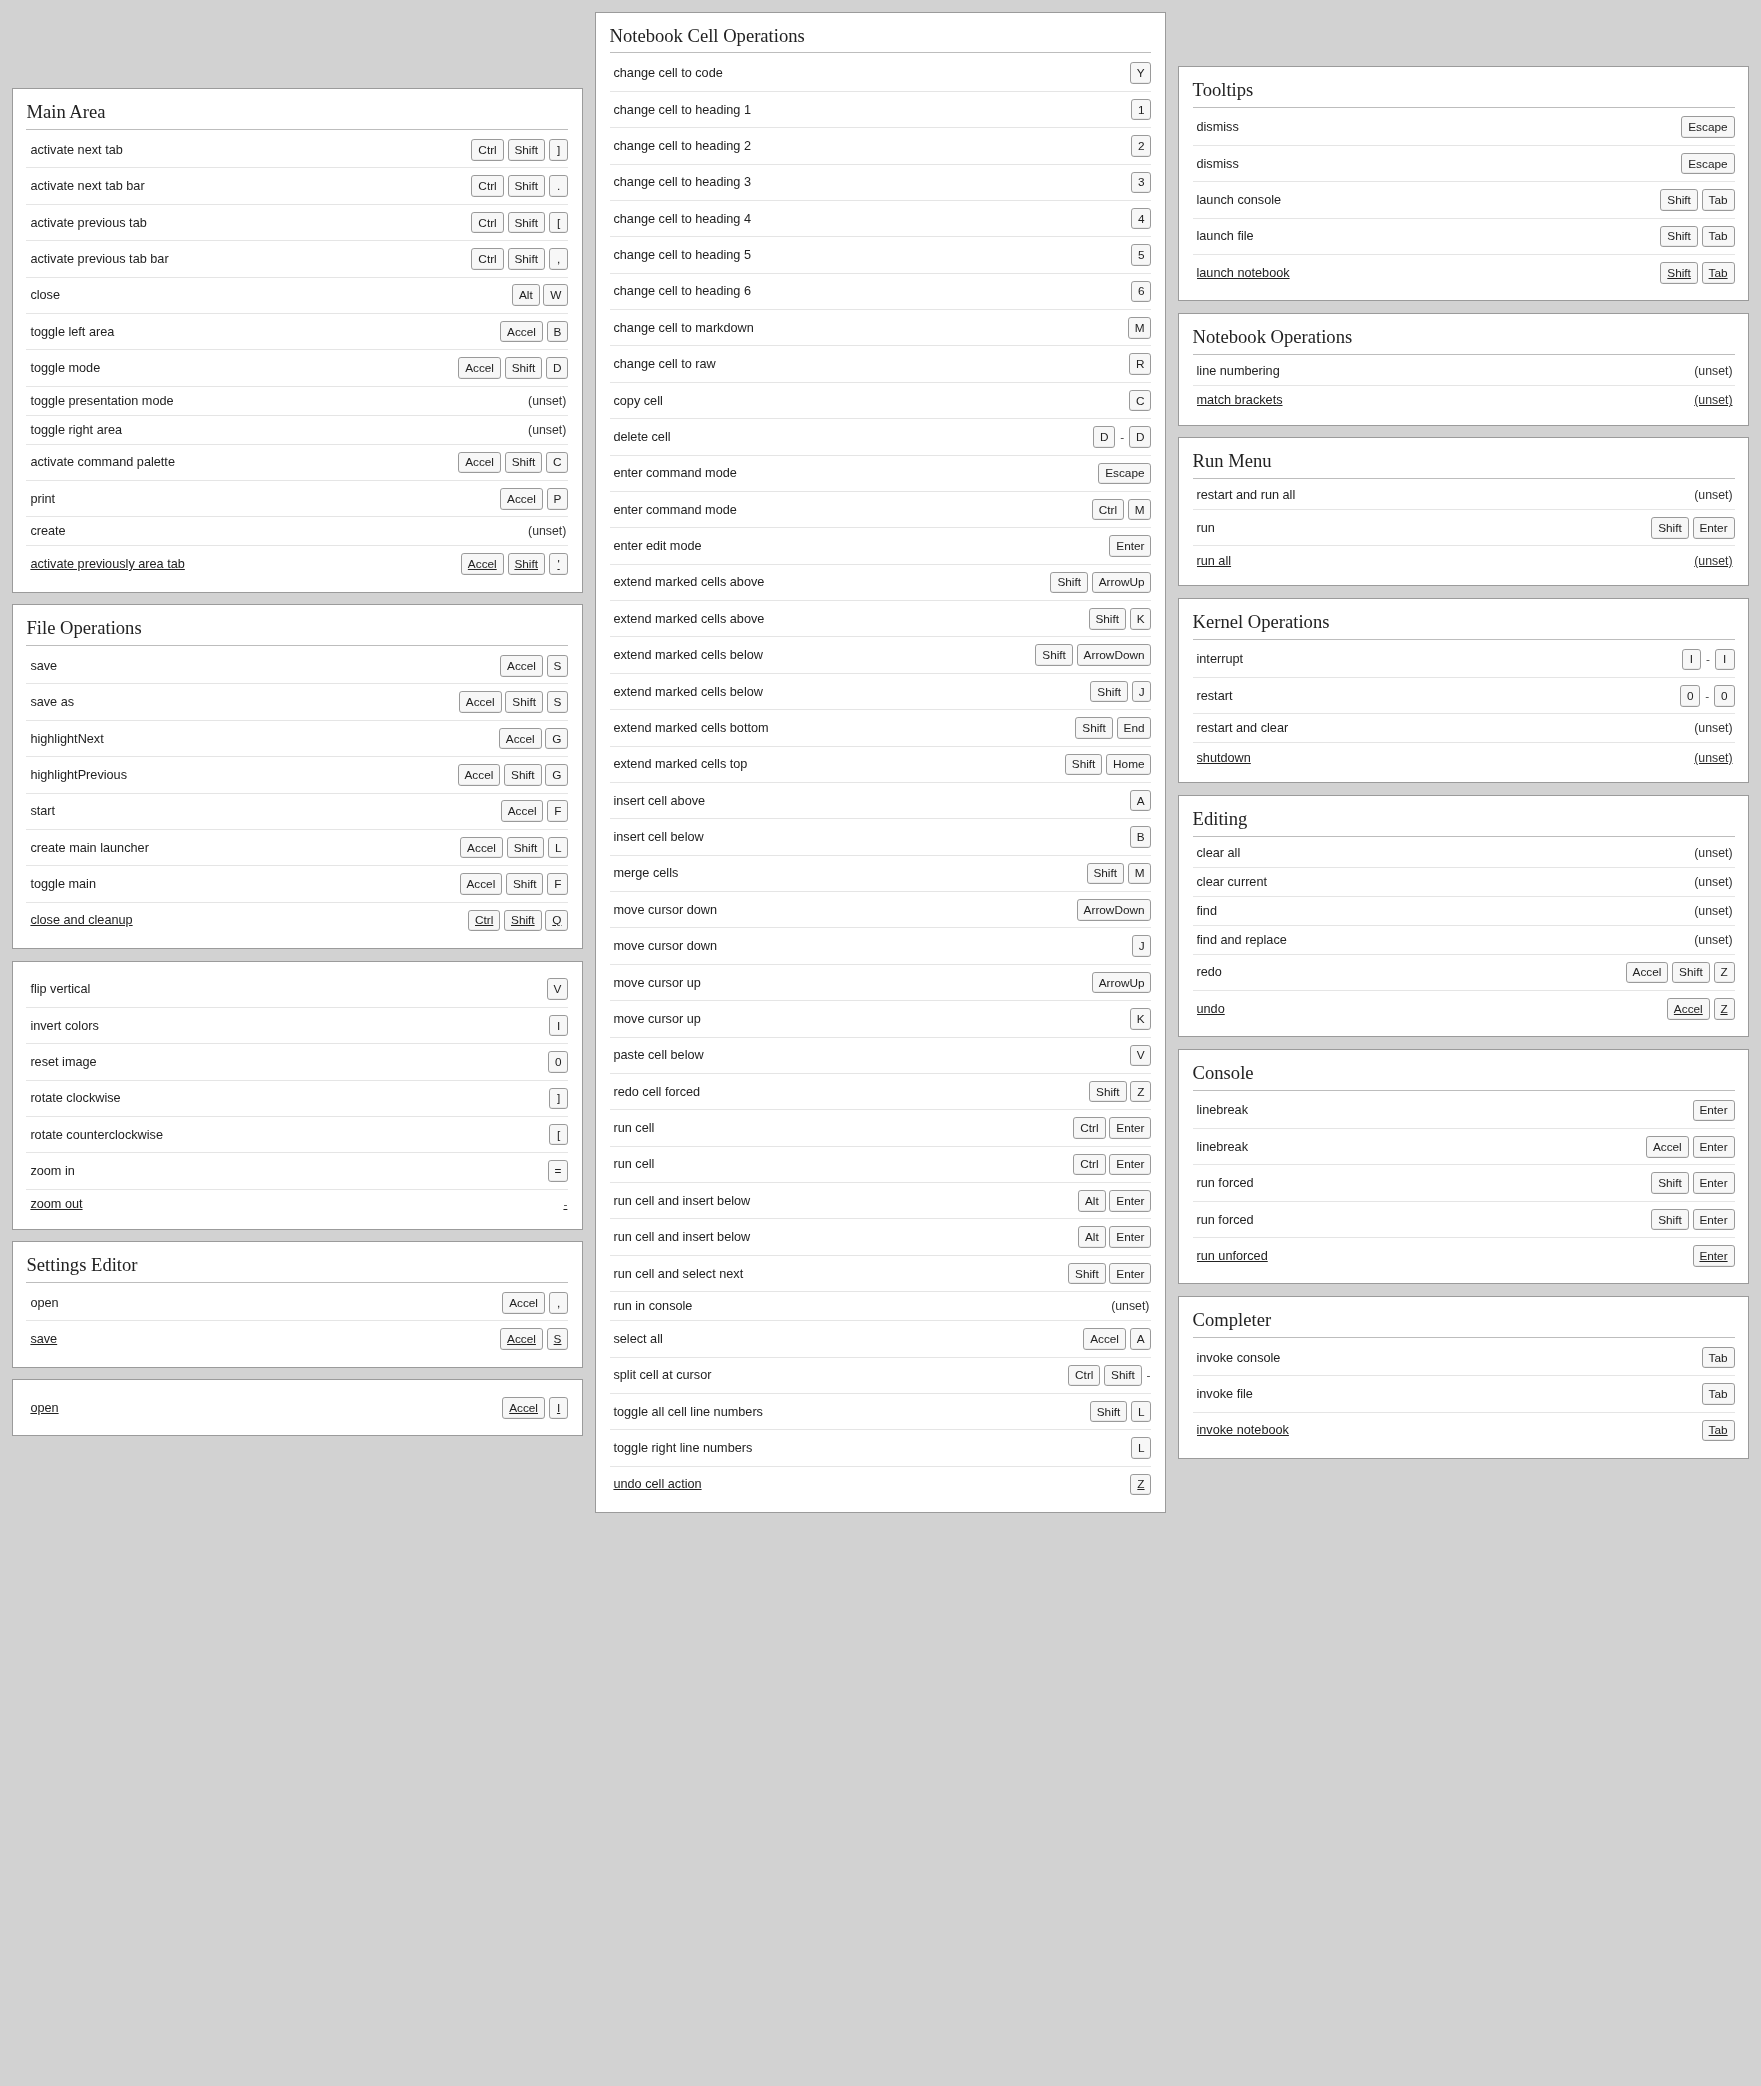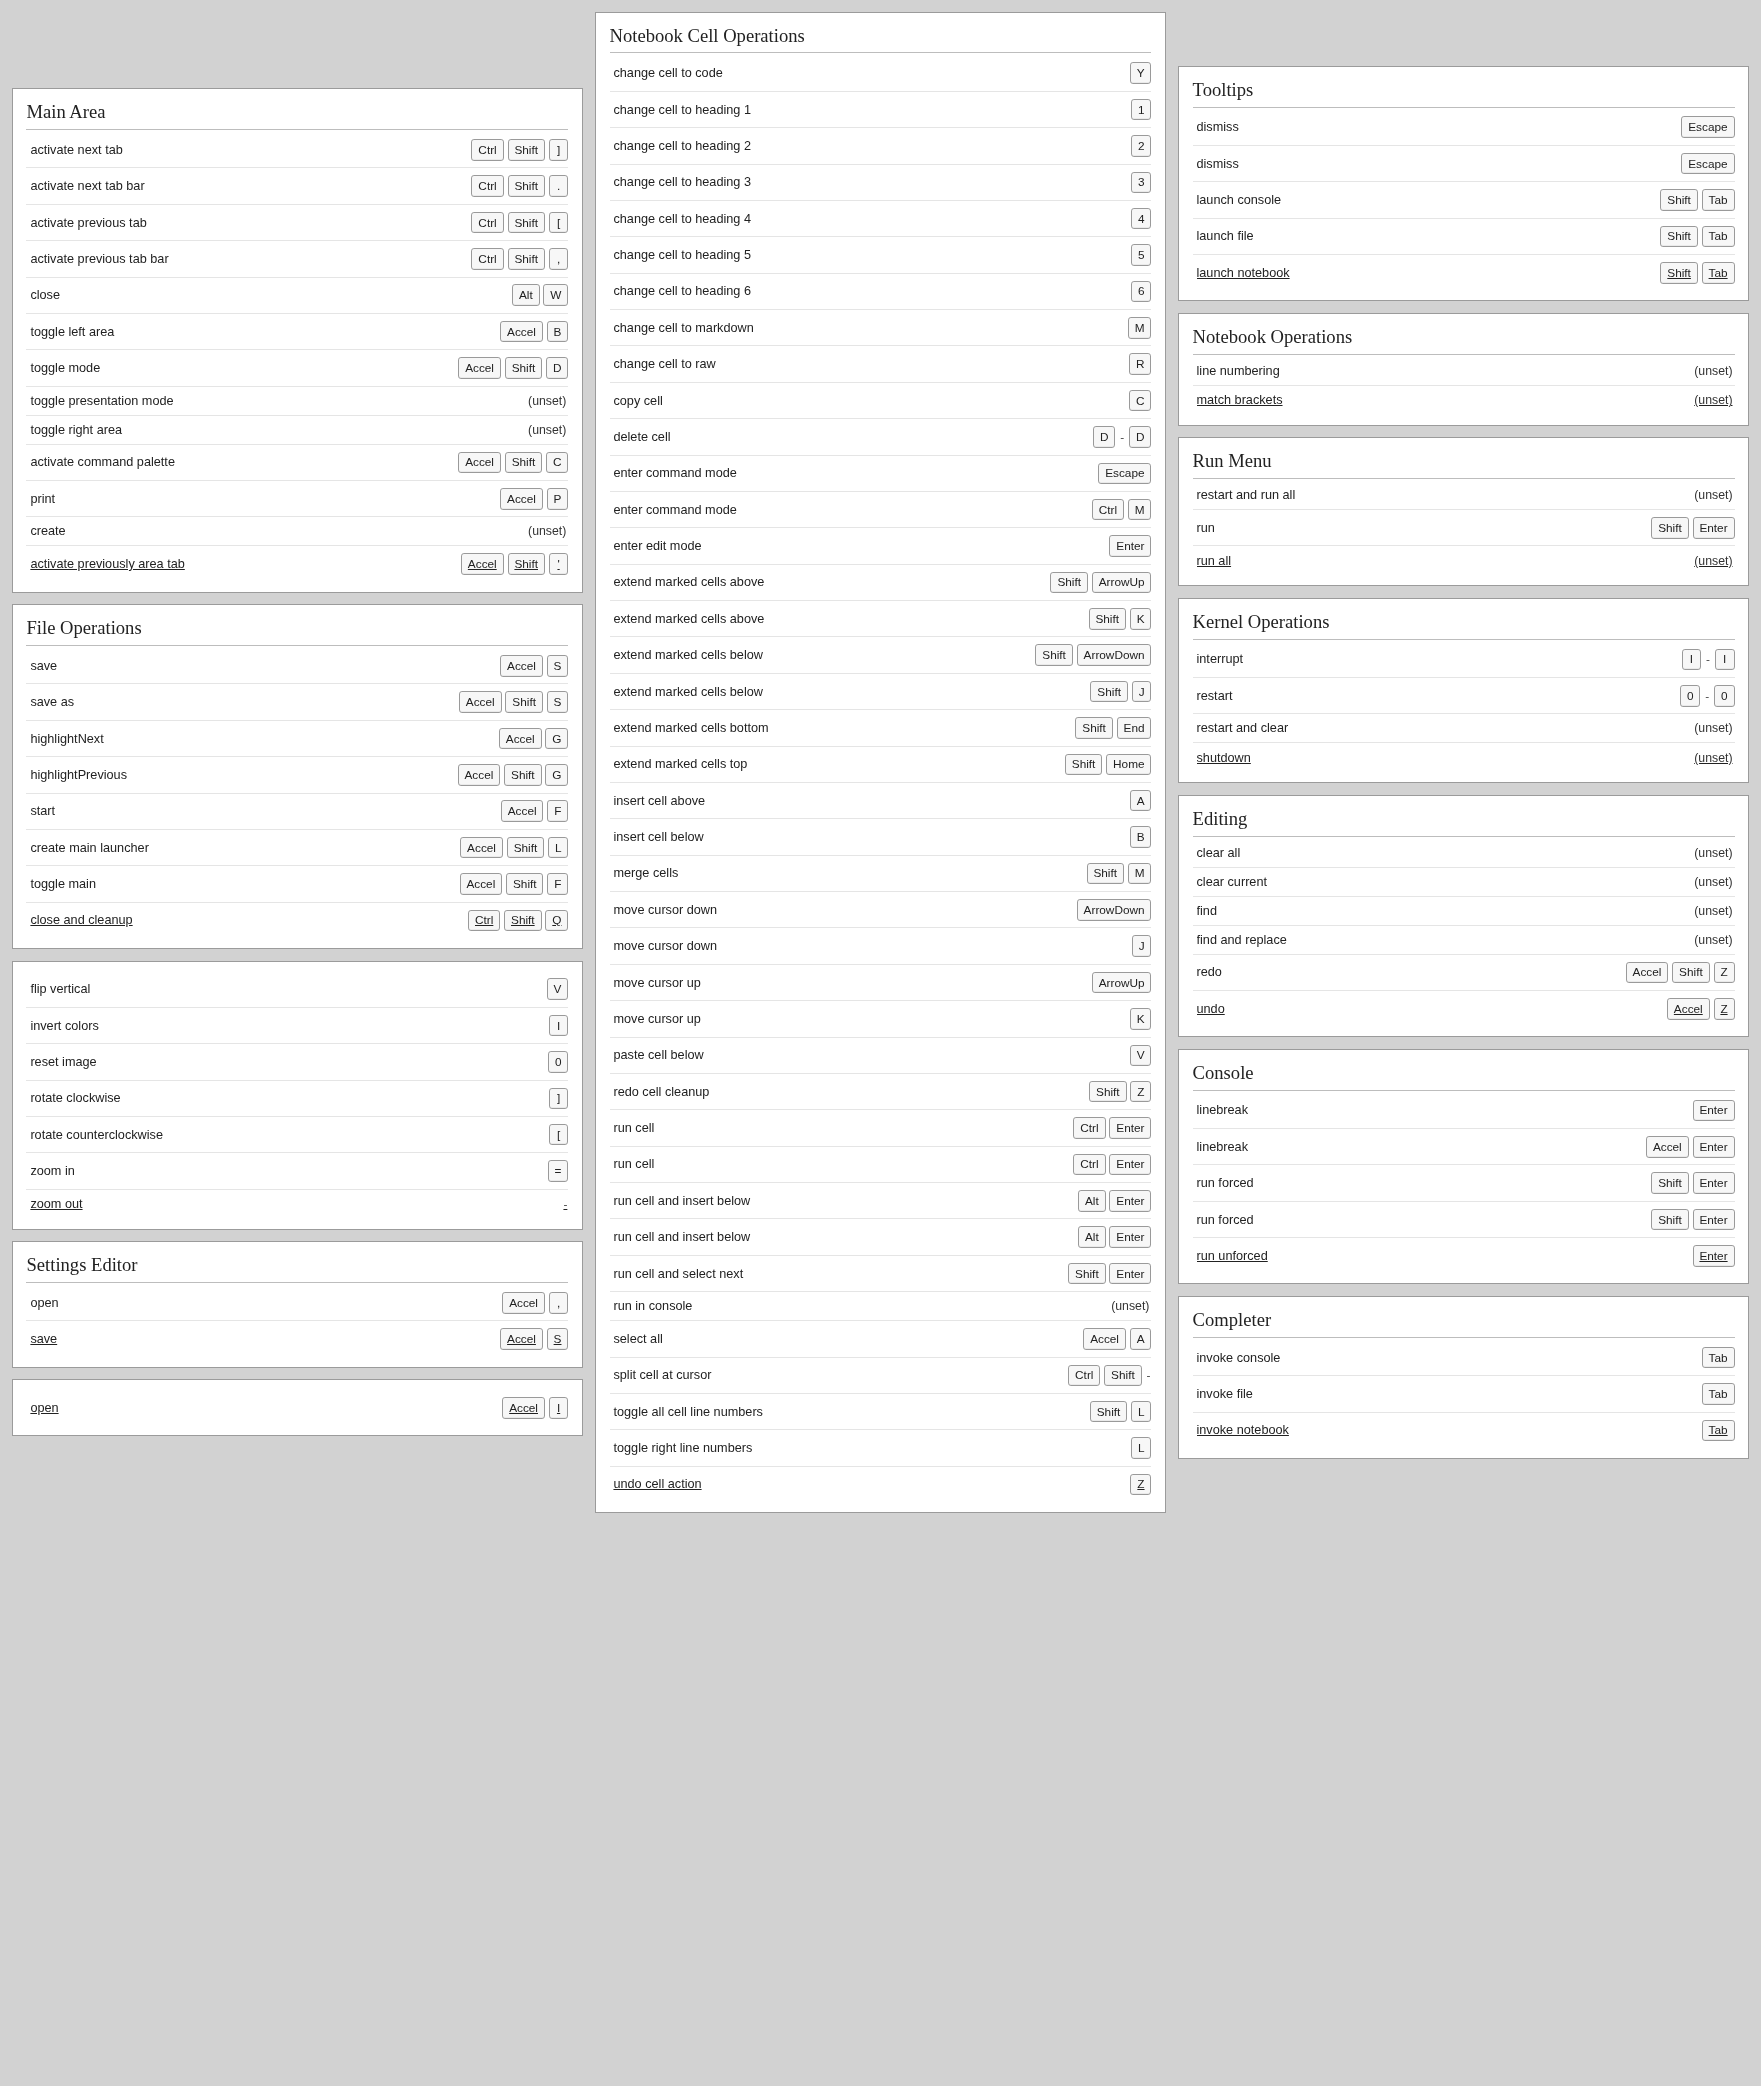--- a/index.html
+++ b/index.html
@@ -499,21 +499,21 @@
             <span class="key">K</span>
           </div>
         </div>
         <div class="row">
           <div class="row-label">paste cell below</div>
           <div class="keys">
             <span class="key">V</span>
           </div>
         </div>
         <div class="row">
-          <div class="row-label">redo cell cleanup</div>
+          <div class="row-label">redo cell forced</div>
           <div class="keys">
             <span class="key">Shift</span>
             <span class="key">Z</span>
           </div>
         </div>
         <div class="row">
           <div class="row-label">run cell</div>
           <div class="keys">
             <span class="key">Ctrl</span>
             <span class="key">Enter</span>

